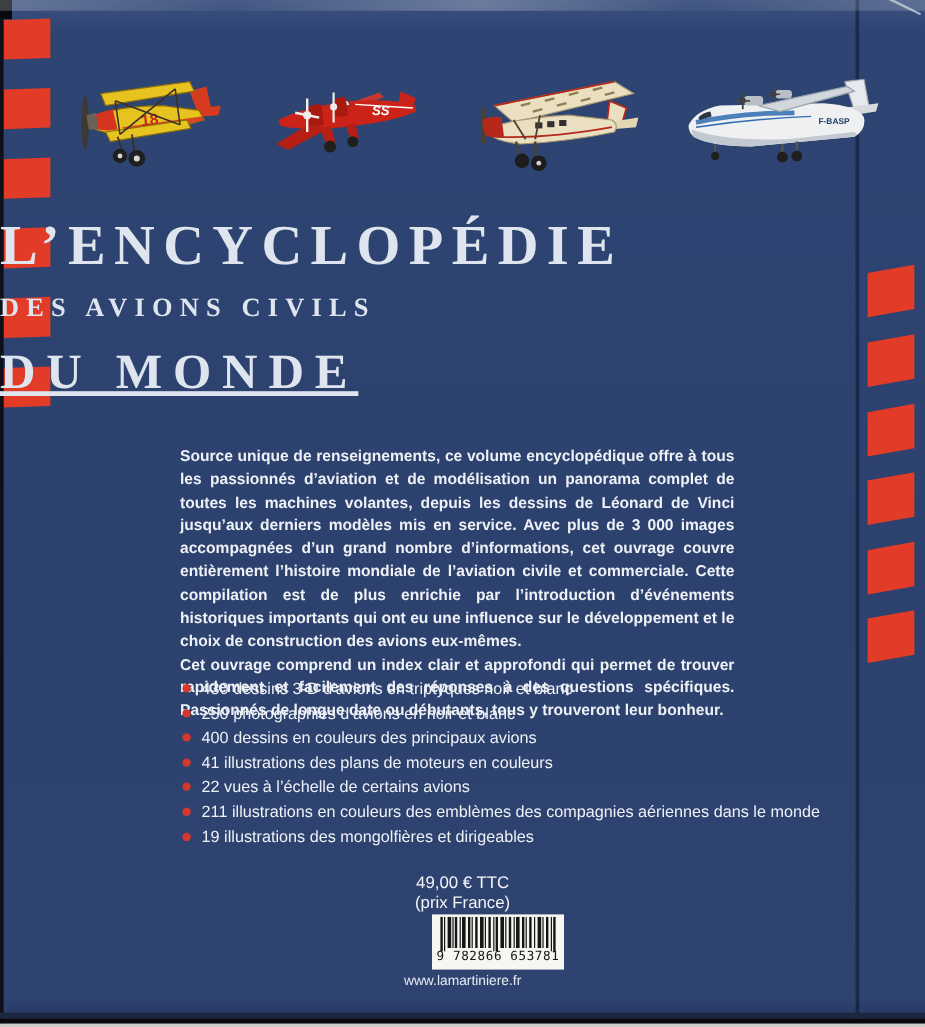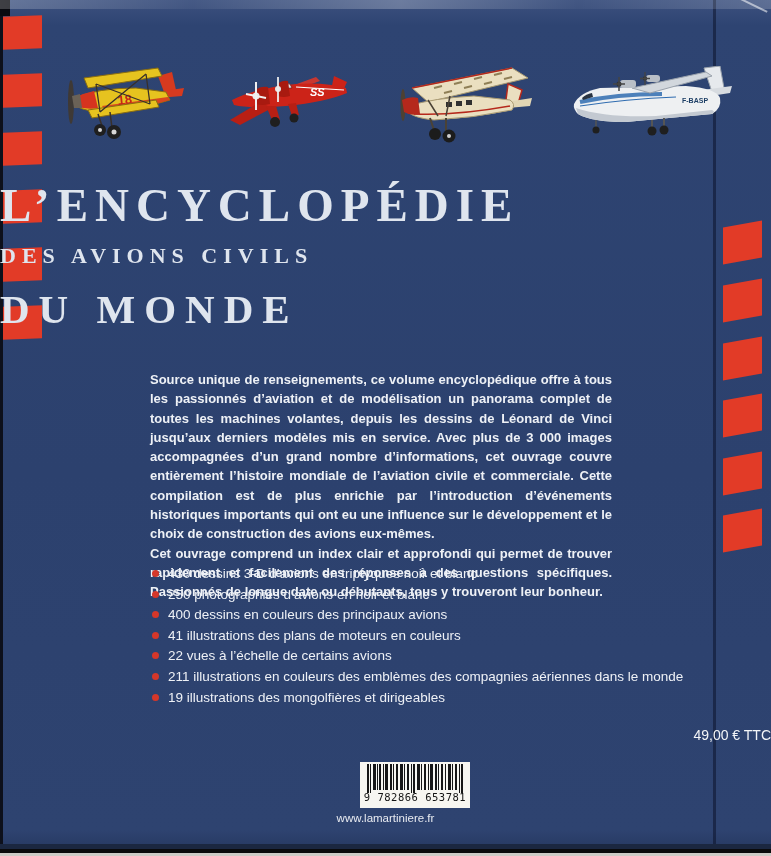--- a/index.html
+++ b/index.html
@@ -25,32 +25,32 @@
   .plane{position:absolute;}
   .plane1{left:58px;top:64px;}
   .plane2{left:226px;top:62px;}
   .plane3{left:394px;top:58px;}
   .plane4{left:566px;top:66px;}
   
   .title-line{position:absolute;left:0;width:100%;text-align:left;color:#dfe5ee;
     font-family:"Liberation Serif",serif;font-weight:bold;white-space:nowrap;}
   .t1{top:178px;font-size:47px;letter-spacing:7px;}
   .t2{top:243px;font-size:22px;letter-spacing:6px;}
-  .t3{top:285px;font-size:41px;letter-spacing:9px;}
+  .t3{top:285px;font-size:41px;letter-spacing:9px;text-decoration:underline;}
   
   .desc{position:absolute;left:150px;top:370px;width:462px;color:#eef1f6;
     font-size:13px;line-height:19.3px;text-align:justify;font-weight:bold;}
   .desc p{margin:0;}
   
   .features{position:absolute;left:152px;top:566px;margin:0;padding:0;list-style:none;
     color:#eef1f6;font-size:13.5px;}
   .features li{display:flex;align-items:center;margin-bottom:5.6px;}
   .dot{flex:0 0 auto;width:7px;height:7px;border-radius:50%;background:#d5372a;margin-right:9px;}
   
-  .price{position:absolute;left:0;top:727px;width:100%;text-align:right;color:#f3f5f8;
+  .price{position:absolute;left:0;top:727px;width:100%;text-align:center;color:#f3f5f8;
     font-size:14px;line-height:17px;}
   .barcode{position:absolute;left:329px;top:762px;width:110px;height:46px;background:#f7f6f1;
     display:flex;flex-direction:column;align-items:center;justify-content:flex-start;padding-top:2px;box-sizing:border-box;margin-left:31px;}
   .barcode-number{font-family:"DejaVu Sans Mono",monospace;font-size:10.5px;color:#141414;
     letter-spacing:.5px;margin-top:-2px;white-space:nowrap;}
   .website{position:absolute;left:0;top:812px;width:100%;text-align:center;color:#e8ebf1;font-size:11.5px;}
 </style>
 </head>
 <body>
 
@@ -197,20 +197,21 @@
         <span>211 illustrations en couleurs des emblèmes des compagnies aériennes dans le monde</span>
       </li>
     <li>
         <span class="dot"></span>
         <span>19 illustrations des mongolfières et dirigeables</span>
       </li>
   </ul>
 
   <div class="price">
     <div>49,00 € TTC</div>
+    <div>(prix France)</div>
   </div>
 
   <div class="barcode">
     <svg width="98" height="29" viewBox="0 0 98 29">
       <g fill="#161616">
         <rect x="1" y="0" width="2" height="29"></rect>
           <rect x="4" y="0" width="1" height="29"></rect>
         <rect x="7" y="0" width="3" height="26"></rect>
           <rect x="11" y="0" width="1" height="26"></rect>
         <rect x="13" y="0" width="2" height="26"></rect>

